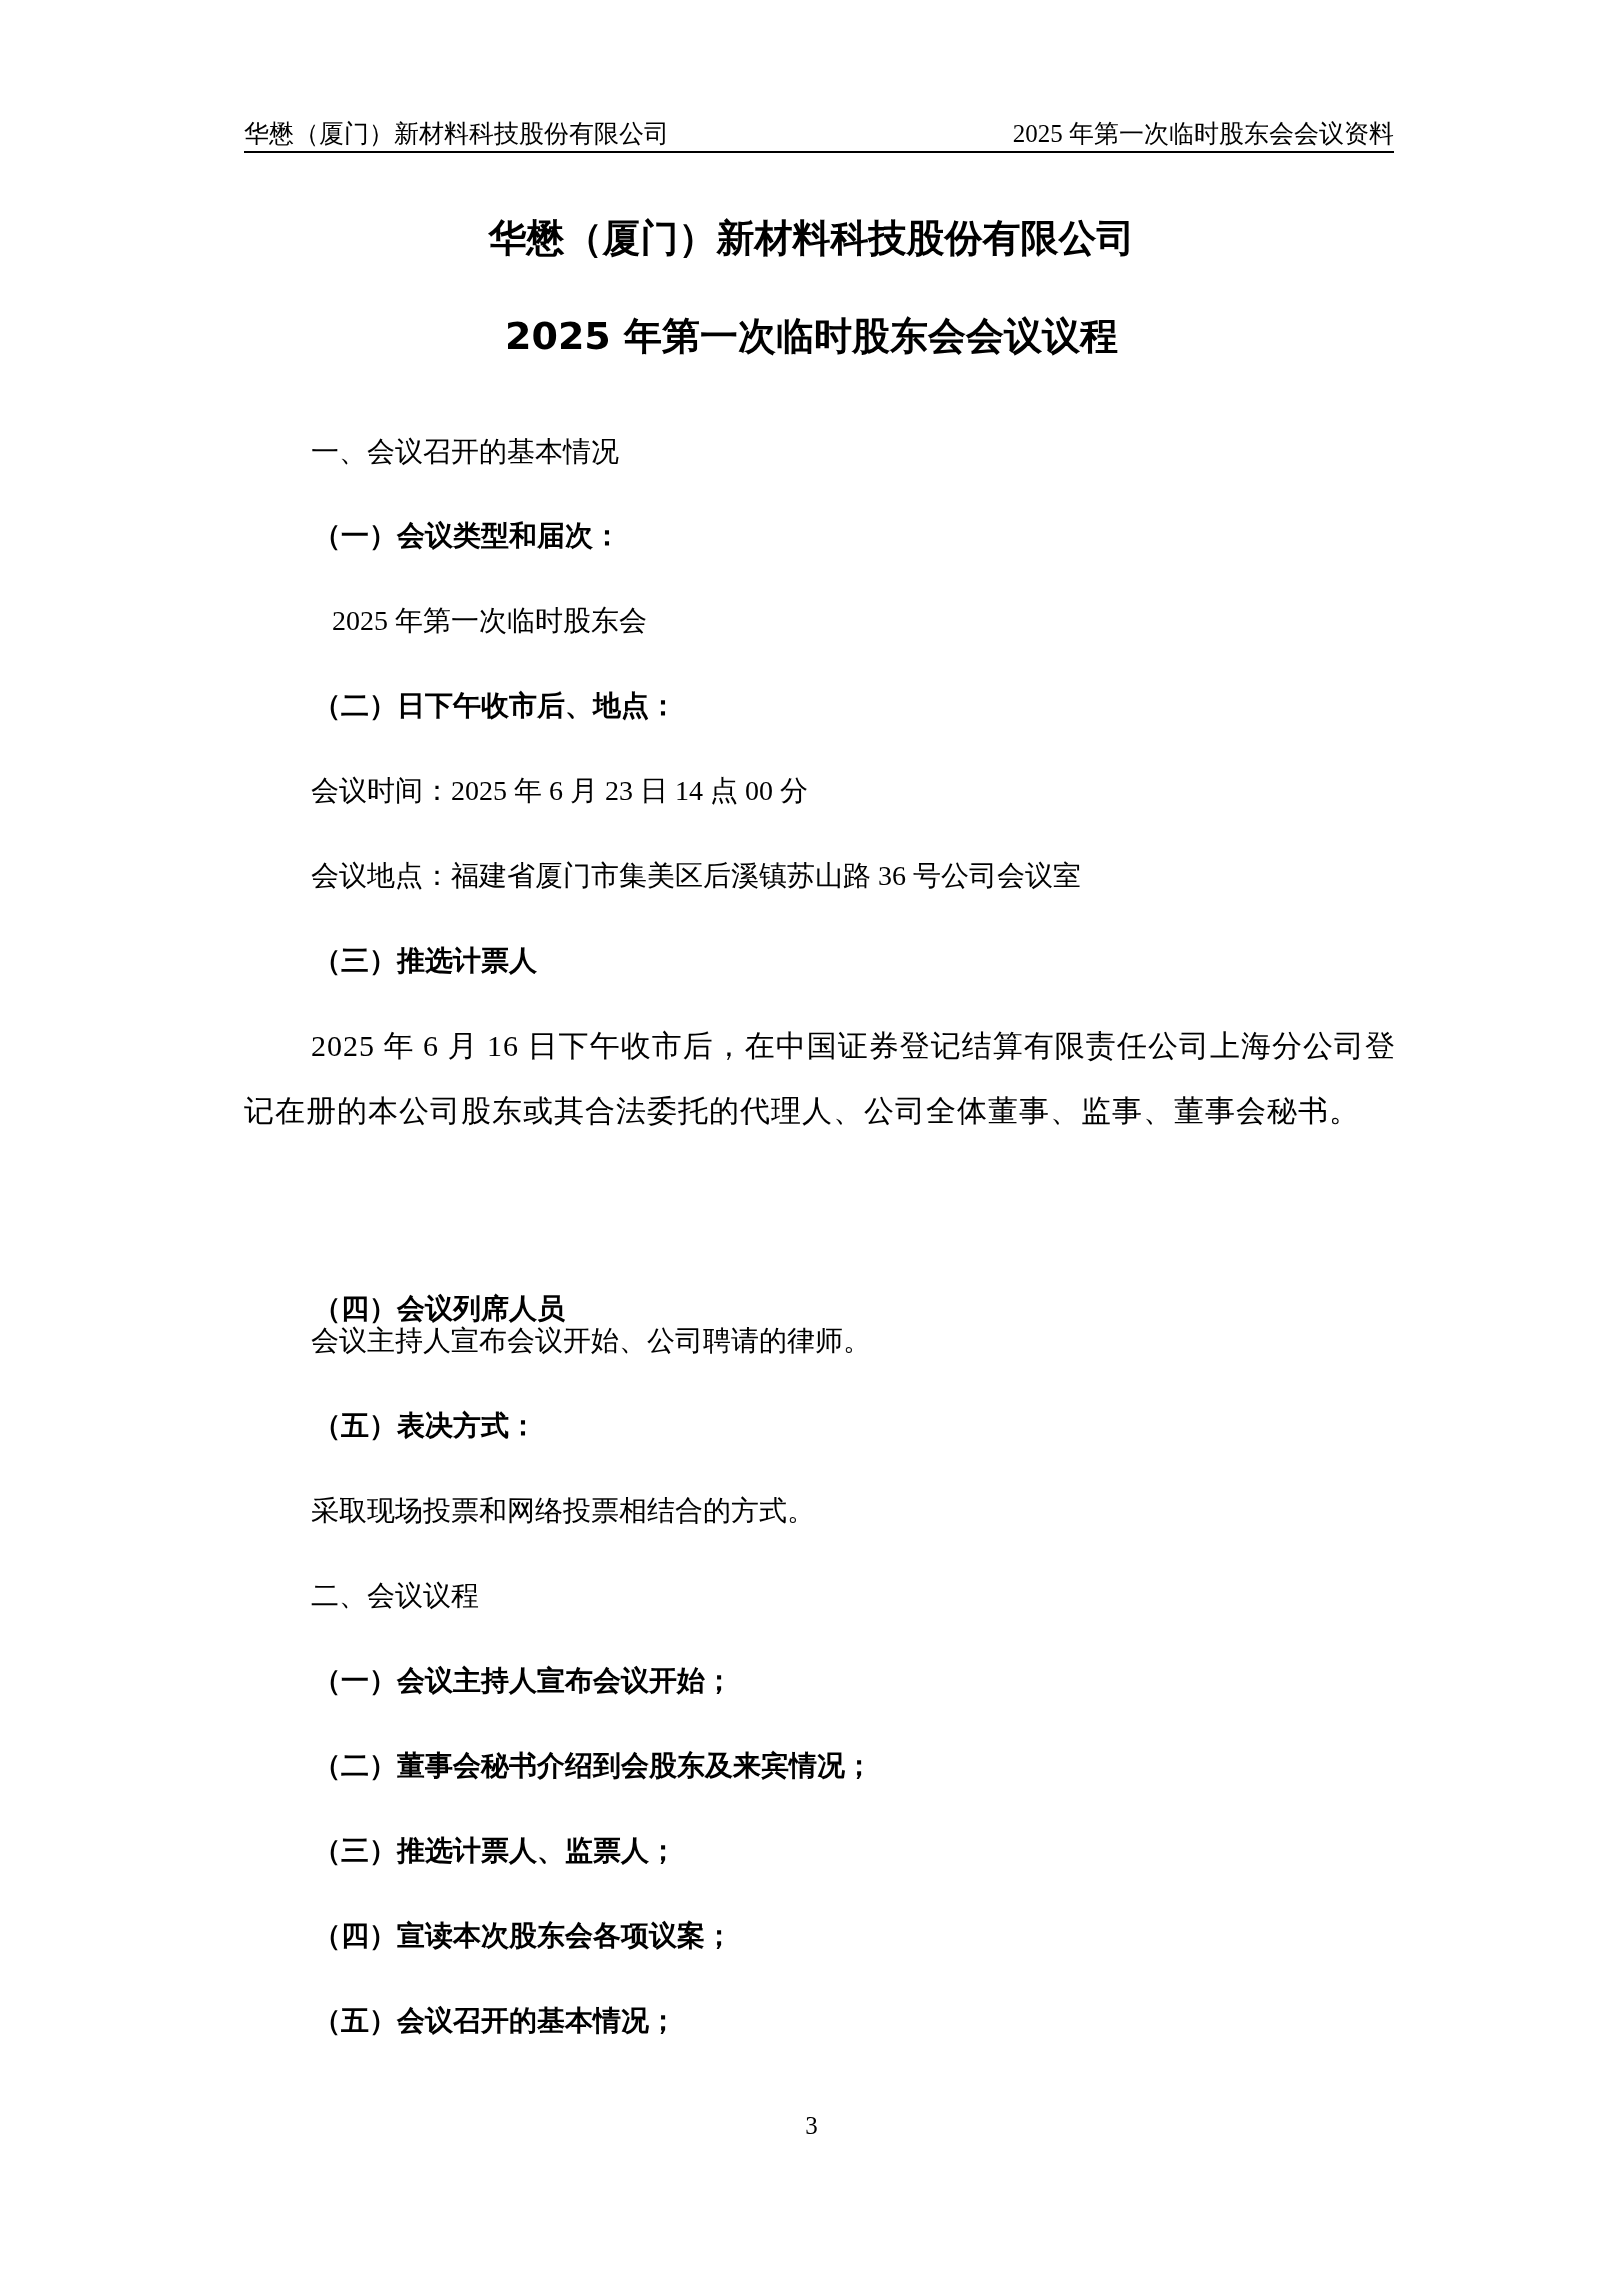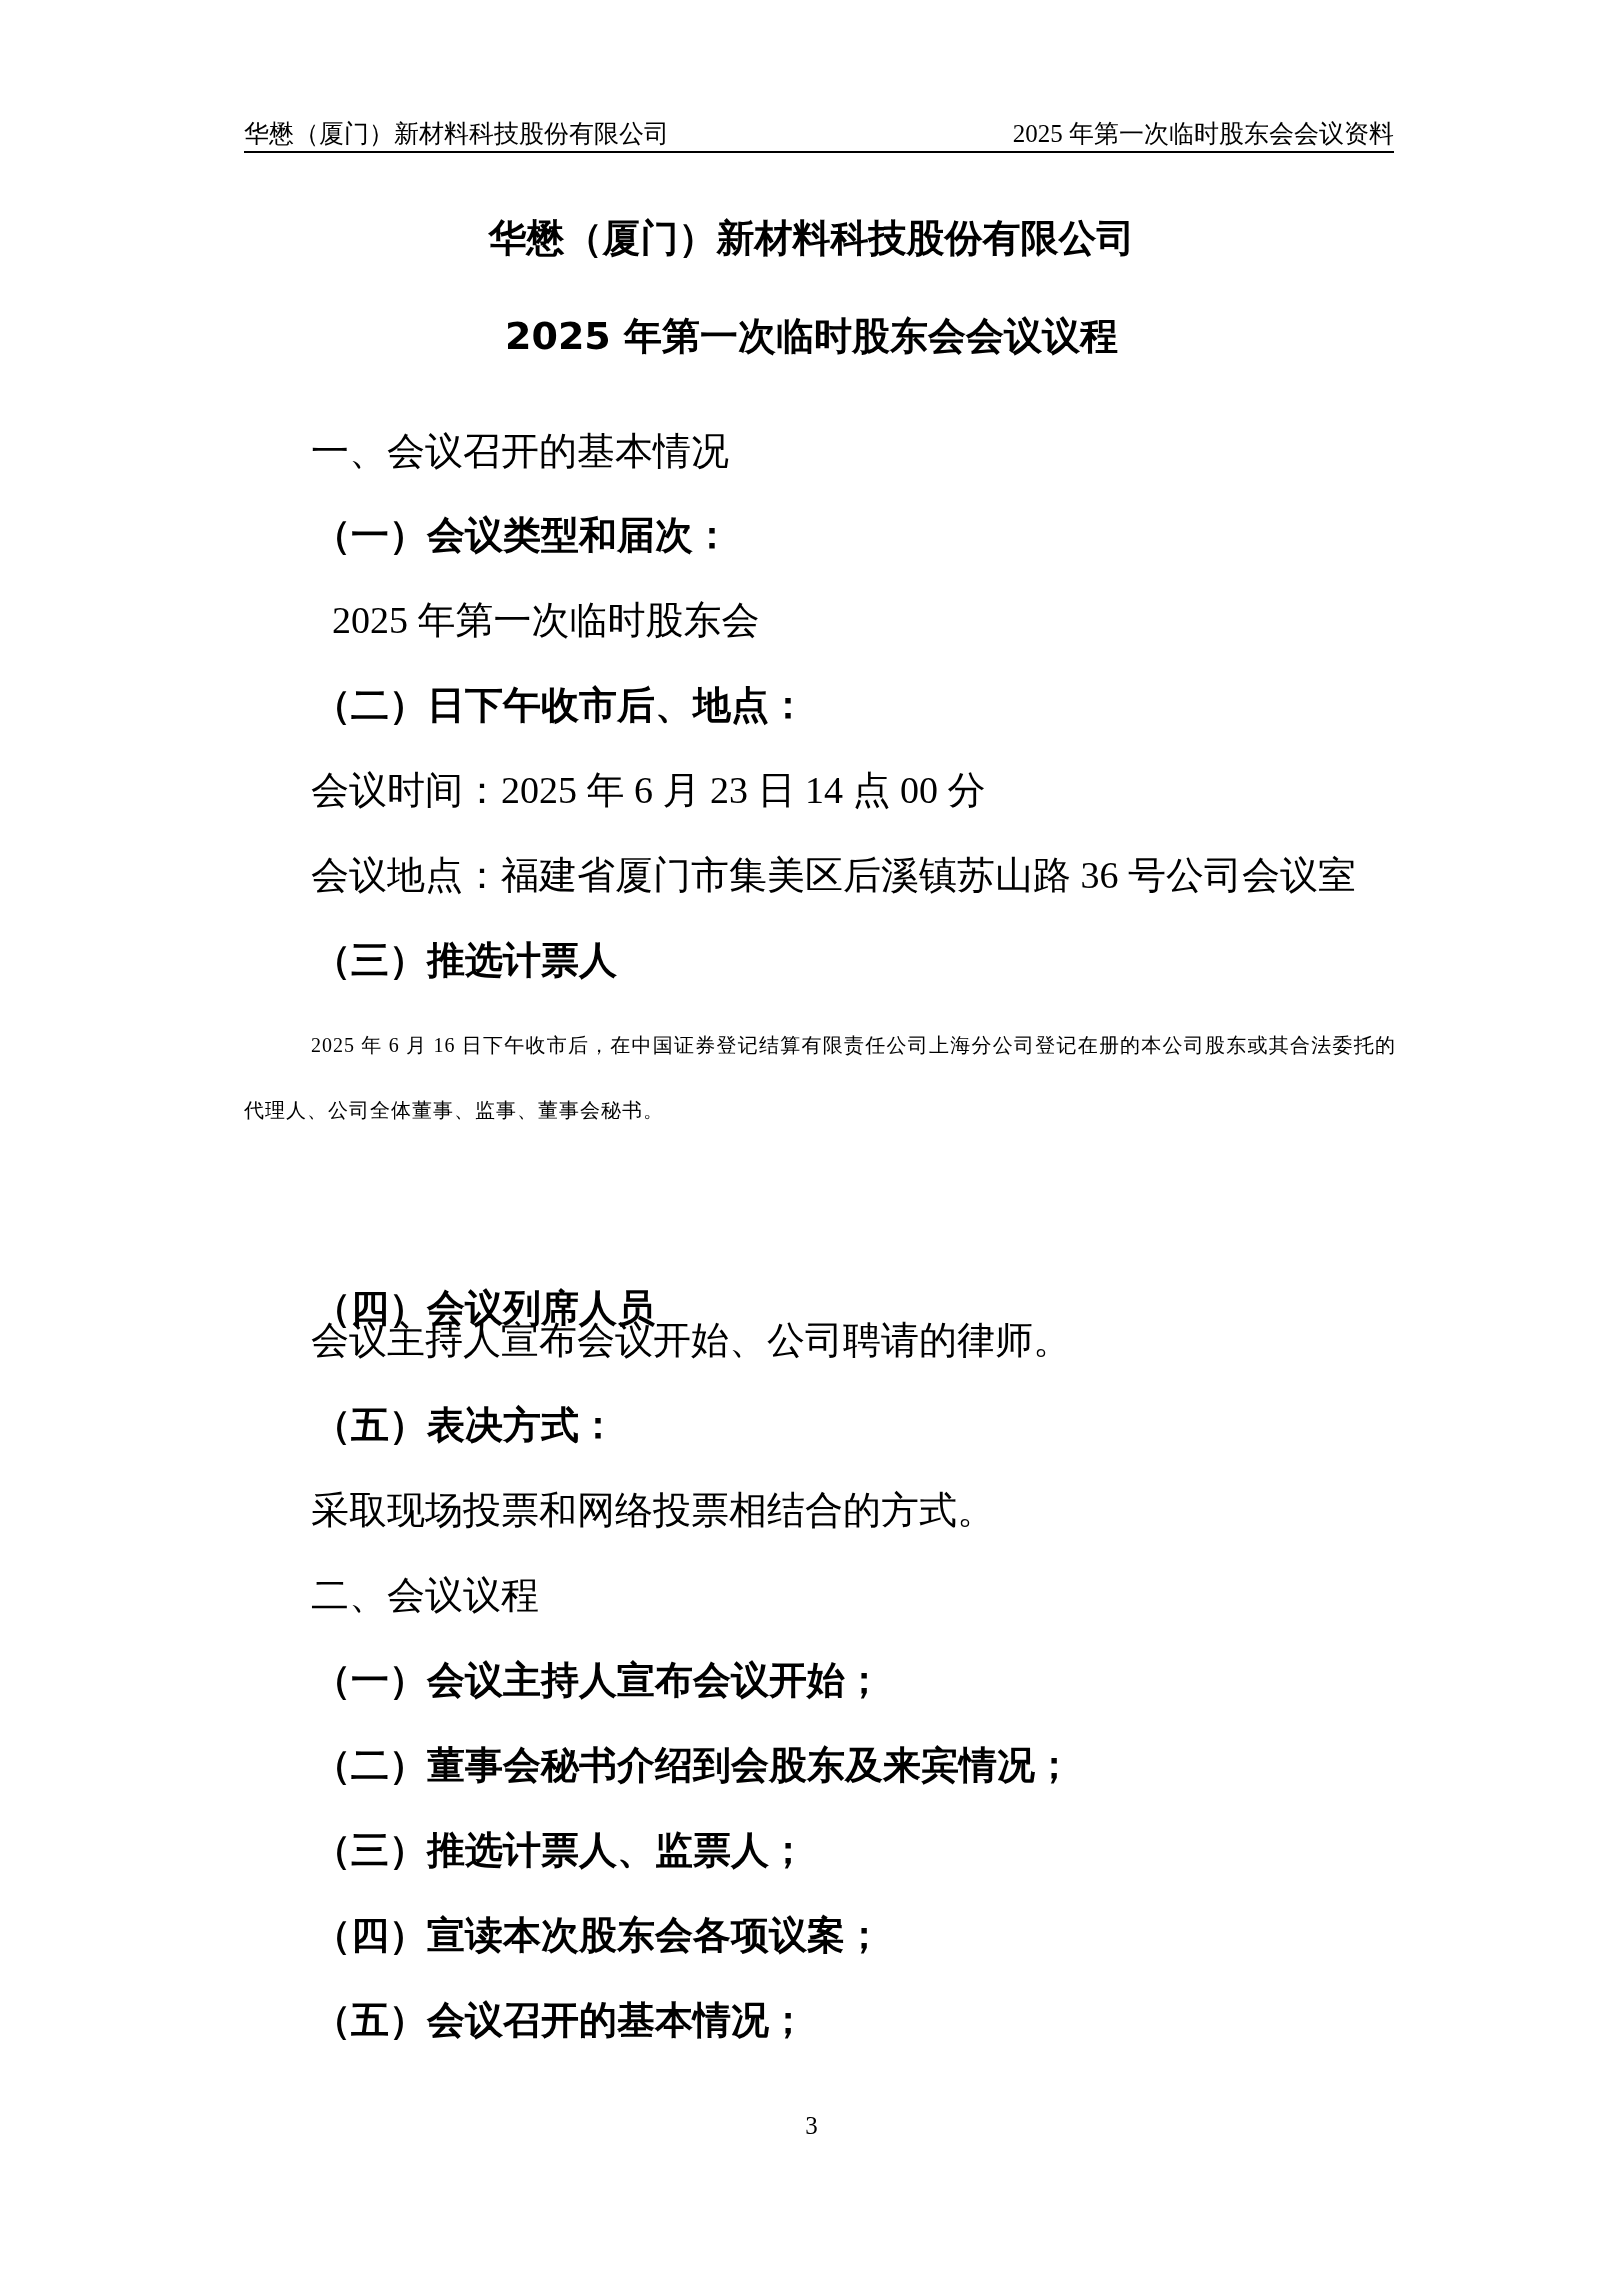--- a/index.html
+++ b/index.html
@@ -43,30 +43,30 @@
       font-family: "DejaVu Sans", "Liberation Sans", sans-serif;
       font-weight: bold;
       font-size: 38px;
       line-height: 46px;
     }
     .title-1 { top: 215px; }
     .title-2 { top: 313px; }
     .line {
       position: absolute;
       left: 311px;
-      font-size: 38px;
+      font-size: 28px;
       line-height: 37px;
       white-space: nowrap;
     }
     .line.sub { left: 313px; font-weight: bold; }
     .para {
       position: absolute;
       left: 244px;
       width: 1152px;
-      font-size: 20px;
+      font-size: 30px;
       line-height: 65px;
       text-indent: 67px;
       text-align: justify;
       letter-spacing: 1px;
     }
     .page-number {
       position: absolute;
       left: 0;
       width: 1623px;
       top: 2110px;

